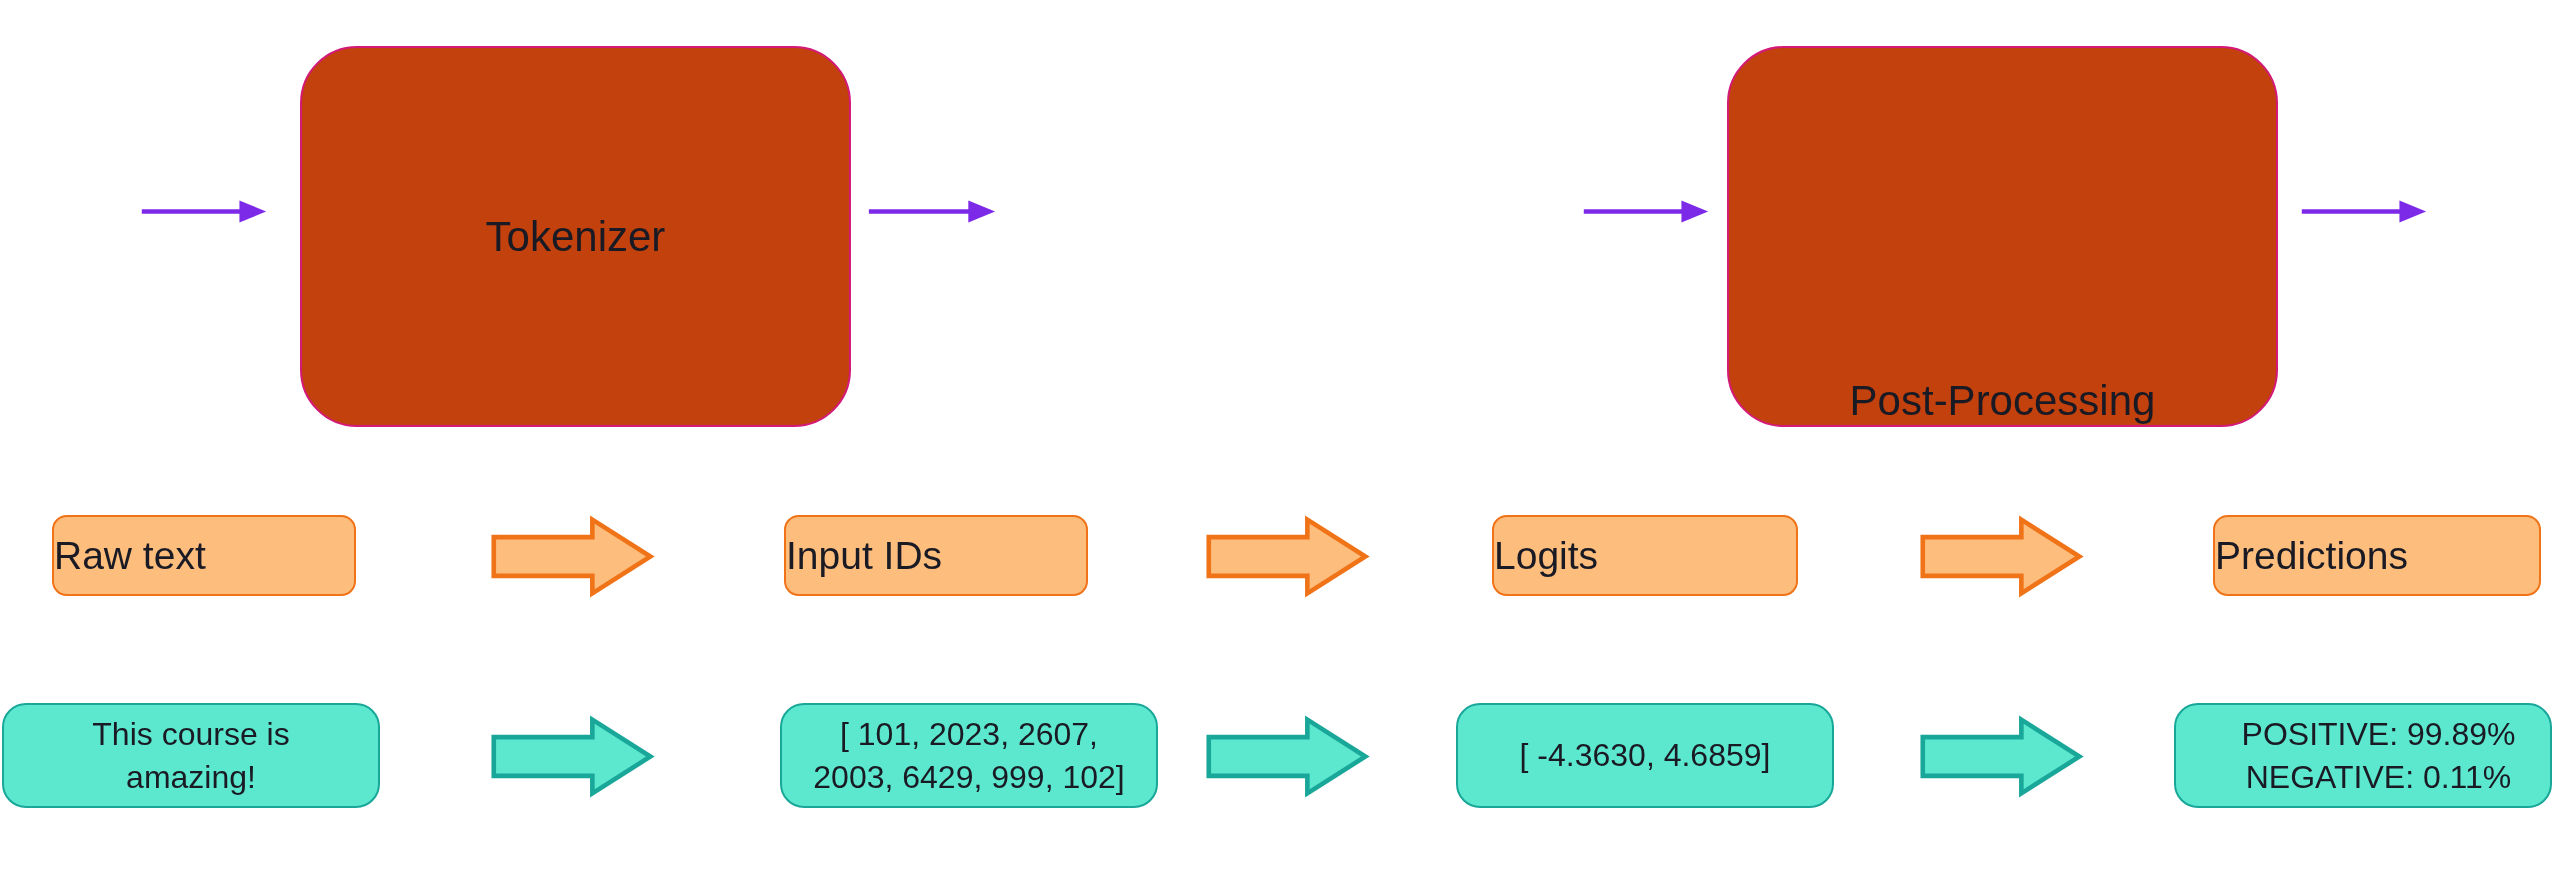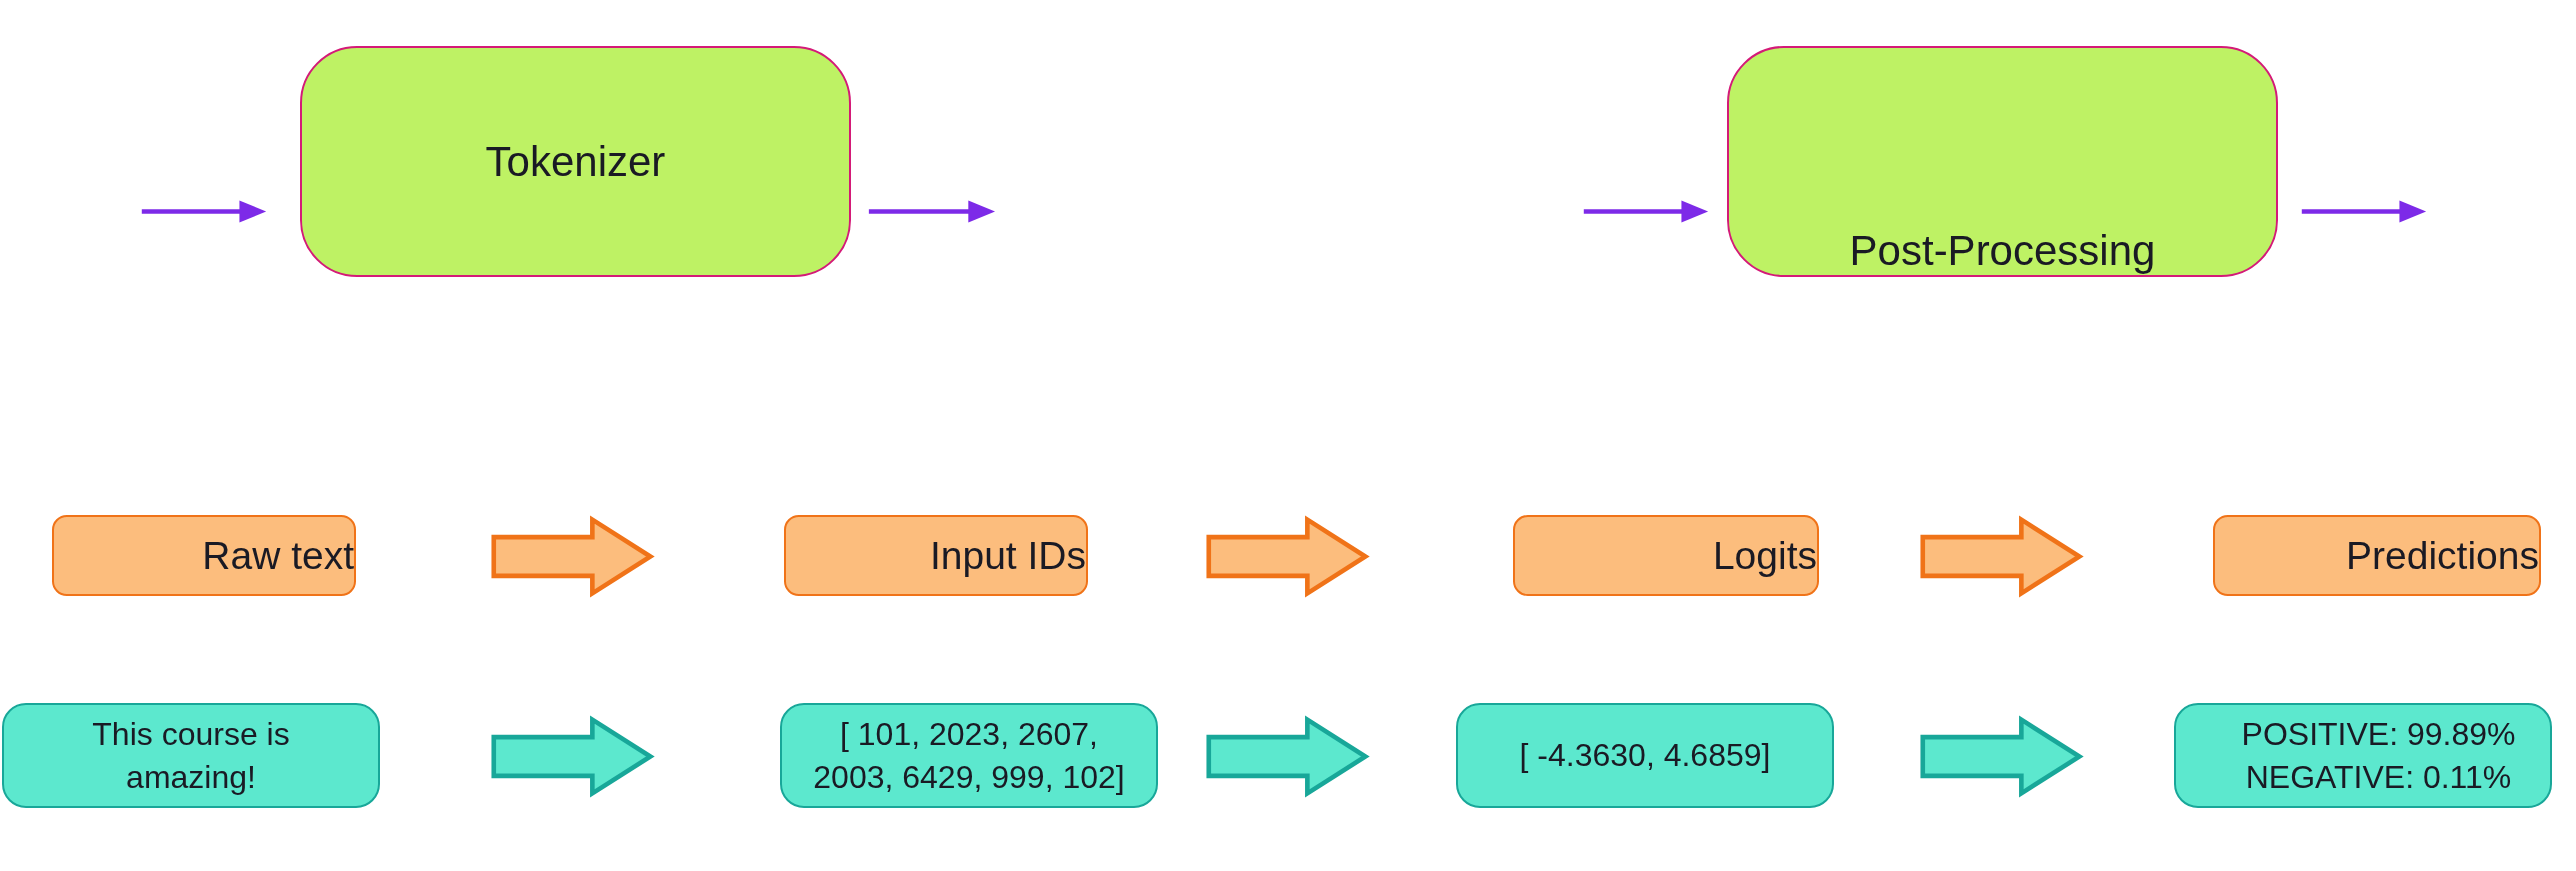--- a/index.html
+++ b/index.html
@@ -14,43 +14,43 @@
     height: 871px;
     background: #ffffff;
     overflow: hidden;
     color: #1a1a24;
   }
 
   
   .pink-node {
     position: absolute;
     top: 46px;
-    height: 231px;
+    height: 381px;
     width: 551px;
-    background: #bef264;
+    background: #c2410c;
     border: 2.8px solid #d41a78;
     border-radius: 57px;
     display: flex;
     align-items: center;
     justify-content: center;
     font-size: 42px;
     box-sizing: border-box;
   }
 
   
   .orange-box {
     position: absolute;
     top: 515px;
     height: 81px;
     background: #fcbd7d;
     border: 2.8px solid #f07318;
     border-radius: 14.8px;
     display: flex;
     align-items: center;
-    justify-content: flex-end;
+    justify-content: flex-start;
     font-size: 39px;
     box-sizing: border-box;
   }
 
   
   .teal-box {
     position: absolute;
     top: 703px;
     height: 105px;
     width: 378px;
@@ -112,21 +112,21 @@
   </svg>
 
   <div class="orange-box" style="left:784px; width:304px;">
     <span>Input IDs</span>
   </div>
 
   <svg class="arrow-svg" style="left:1206px; top:514px;" width="164" height="85" viewBox="0 0 178 92">
     <polygon points="3,25 110,25 110,6 173,46 110,86 110,67 3,67" fill="#fcbd7d" stroke="#f07318" stroke-width="5" stroke-linejoin="miter"></polygon>
   </svg>
 
-  <div class="orange-box" style="left:1492px; width:306px;margin-left:21px;">
+  <div class="orange-box" style="left:1492px; width:306px;">
     <span>Logits</span>
   </div>
 
   <svg class="arrow-svg" style="left:1920px; top:514px;" width="164" height="85" viewBox="0 0 178 92">
     <polygon points="3,25 110,25 110,6 173,46 110,86 110,67 3,67" fill="#fcbd7d" stroke="#f07318" stroke-width="5" stroke-linejoin="miter"></polygon>
   </svg>
 
   <div class="orange-box" style="left:2213px; width:328px;">
     <span>Predictions</span>
   </div>

